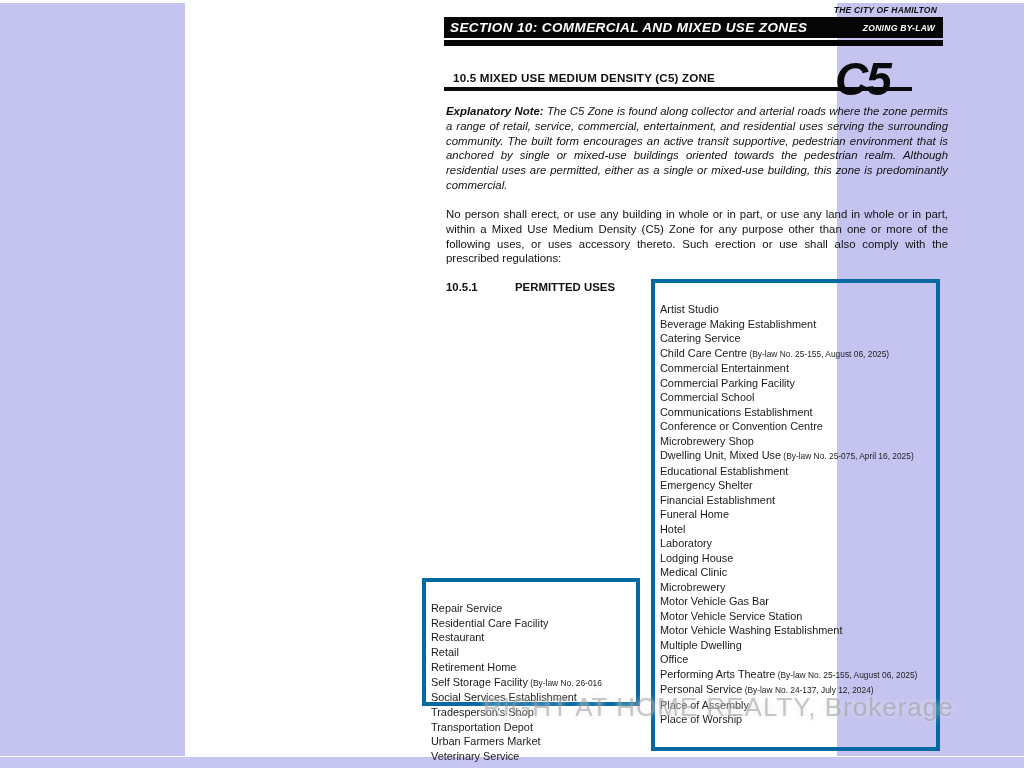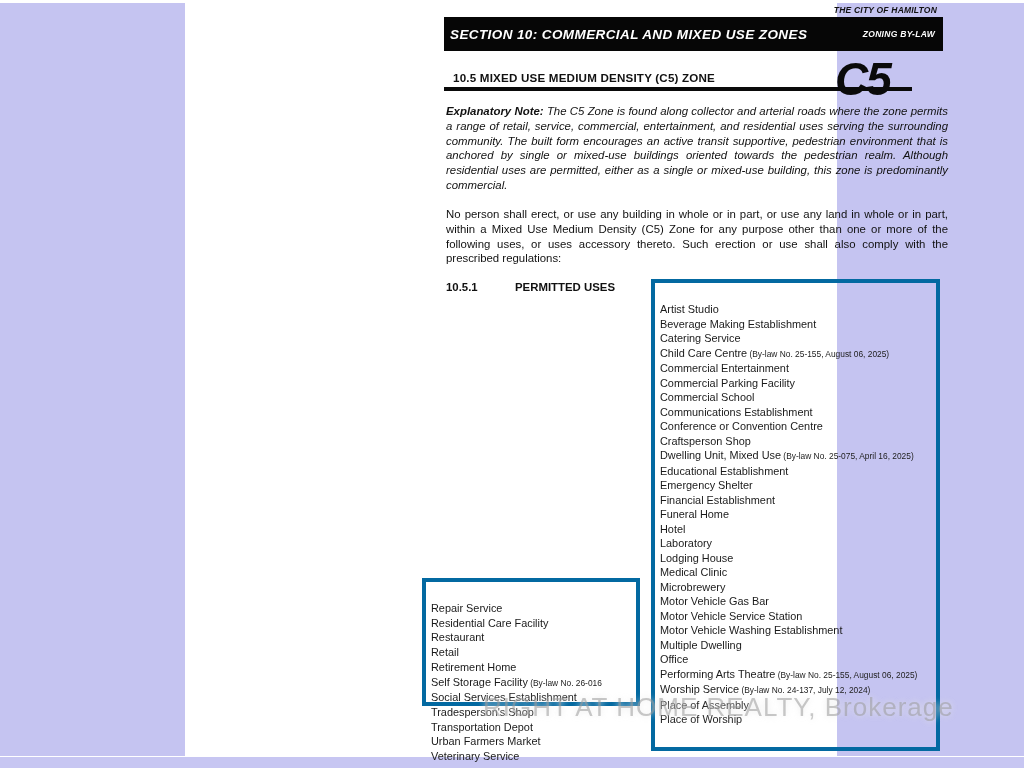--- a/index.html
+++ b/index.html
@@ -11,21 +11,21 @@
   
   .mat-left  { position:absolute; left:0;   top:3px;  width:185px; height:753px; background:#c5c4f1; }
   .mat-right { position:absolute; left:837px; top:3px; width:187px; height:753px; background:#c5c4f1; }
   .mat-bottom{ position:absolute; left:0;   top:757px; width:1024px; height:11px; background:#c7c6f2; }
 
   .doc { position:absolute; left:185px; top:0; width:652px; height:757px; background:#ffffff; }
 
   .city-label { position:absolute; left:560px; top:5px; width:192px; text-align:right;
                 font-size:8.5px; font-weight:bold; font-style:italic; color:#111; letter-spacing:0.2px; }
 
-  .banner { position:absolute; left:259px; top:17px; width:499px; height:34px; background:#060606;
+  .banner { position:absolute; left:259px; top:17px; width:499px; height:21px; background:#060606;
             display:flex; align-items:center; justify-content:space-between; padding:0 8px 0 6px; }
   .banner-title { color:#ffffff; font-weight:bold; font-style:italic; font-size:13.5px; letter-spacing:0.4px; white-space:nowrap; }
   .banner-right { color:#ffffff; font-weight:bold; font-style:italic; font-size:8.5px; letter-spacing:0.3px; white-space:nowrap; }
   .banner-strip { position:absolute; left:259px; top:40px; width:499px; height:6px; background:#060606; }
 
   .section-title { position:absolute; left:268px; top:71px; font-size:11.6px; font-weight:bold; color:#111; letter-spacing:0.2px; white-space:nowrap; }
   .section-underline { position:absolute; left:259px; top:87px; width:468px; height:4px; background:#0a0a0a; }
 
   .zone-code { position:absolute; left:650px; top:40px; font-size:46px; font-weight:bold; font-style:italic;
                letter-spacing:-2px; color:#0a0a0a; line-height:1;margin-top:16px; }
@@ -88,38 +88,38 @@
     <div class="use-box right-box">
         <div class="use-item"><span class="use-name">Artist Studio</span></div>
         <div class="use-item"><span class="use-name">Beverage Making Establishment</span></div>
         <div class="use-item"><span class="use-name">Catering Service</span></div>
         <div class="use-item"><span class="use-name">Child Care Centre</span><span class="use-note"> (By-law No. 25-155, August 06, 2025)</span></div>
         <div class="use-item"><span class="use-name">Commercial Entertainment</span></div>
         <div class="use-item"><span class="use-name">Commercial Parking Facility</span></div>
         <div class="use-item"><span class="use-name">Commercial School</span></div>
         <div class="use-item"><span class="use-name">Communications Establishment</span></div>
         <div class="use-item"><span class="use-name">Conference or Convention Centre</span></div>
-        <div class="use-item"><span class="use-name">Craftsperson Shop</span></div>
+        <div class="use-item"><span class="use-name">Microbrewery Shop</span></div>
         <div class="use-item"><span class="use-name">Dwelling Unit, Mixed Use</span><span class="use-note"> (By-law No. 25-075, April 16, 2025)</span></div>
         <div class="use-item"><span class="use-name">Educational Establishment</span></div>
         <div class="use-item"><span class="use-name">Emergency Shelter</span></div>
         <div class="use-item"><span class="use-name">Financial Establishment</span></div>
         <div class="use-item"><span class="use-name">Funeral Home</span></div>
         <div class="use-item"><span class="use-name">Hotel</span></div>
         <div class="use-item"><span class="use-name">Laboratory</span></div>
         <div class="use-item"><span class="use-name">Lodging House</span></div>
         <div class="use-item"><span class="use-name">Medical Clinic</span></div>
         <div class="use-item"><span class="use-name">Microbrewery</span></div>
         <div class="use-item"><span class="use-name">Motor Vehicle Gas Bar</span></div>
         <div class="use-item"><span class="use-name">Motor Vehicle Service Station</span></div>
         <div class="use-item"><span class="use-name">Motor Vehicle Washing Establishment</span></div>
         <div class="use-item"><span class="use-name">Multiple Dwelling</span></div>
         <div class="use-item"><span class="use-name">Office</span></div>
         <div class="use-item"><span class="use-name">Performing Arts Theatre</span><span class="use-note"> (By-law No. 25-155, August 06, 2025)</span></div>
-        <div class="use-item"><span class="use-name">Worship Service</span><span class="use-note"> (By-law No. 24-137, July 12, 2024)</span></div>
+        <div class="use-item"><span class="use-name">Personal Service</span><span class="use-note"> (By-law No. 24-137, July 12, 2024)</span></div>
         <div class="use-item"><span class="use-name">Place of Assembly</span></div>
         <div class="use-item"><span class="use-name">Place of Worship</span></div>
       </div>
     <div class="use-box left-box">
         <div class="use-item"><span class="use-name">Repair Service</span></div>
         <div class="use-item"><span class="use-name">Residential Care Facility</span></div>
         <div class="use-item"><span class="use-name">Restaurant</span></div>
         <div class="use-item"><span class="use-name">Retail</span></div>
         <div class="use-item"><span class="use-name">Retirement Home</span></div>
         <div class="use-item"><span class="use-name">Self Storage Facility</span><span class="use-note"> (By-law No. 26-016</span></div>

